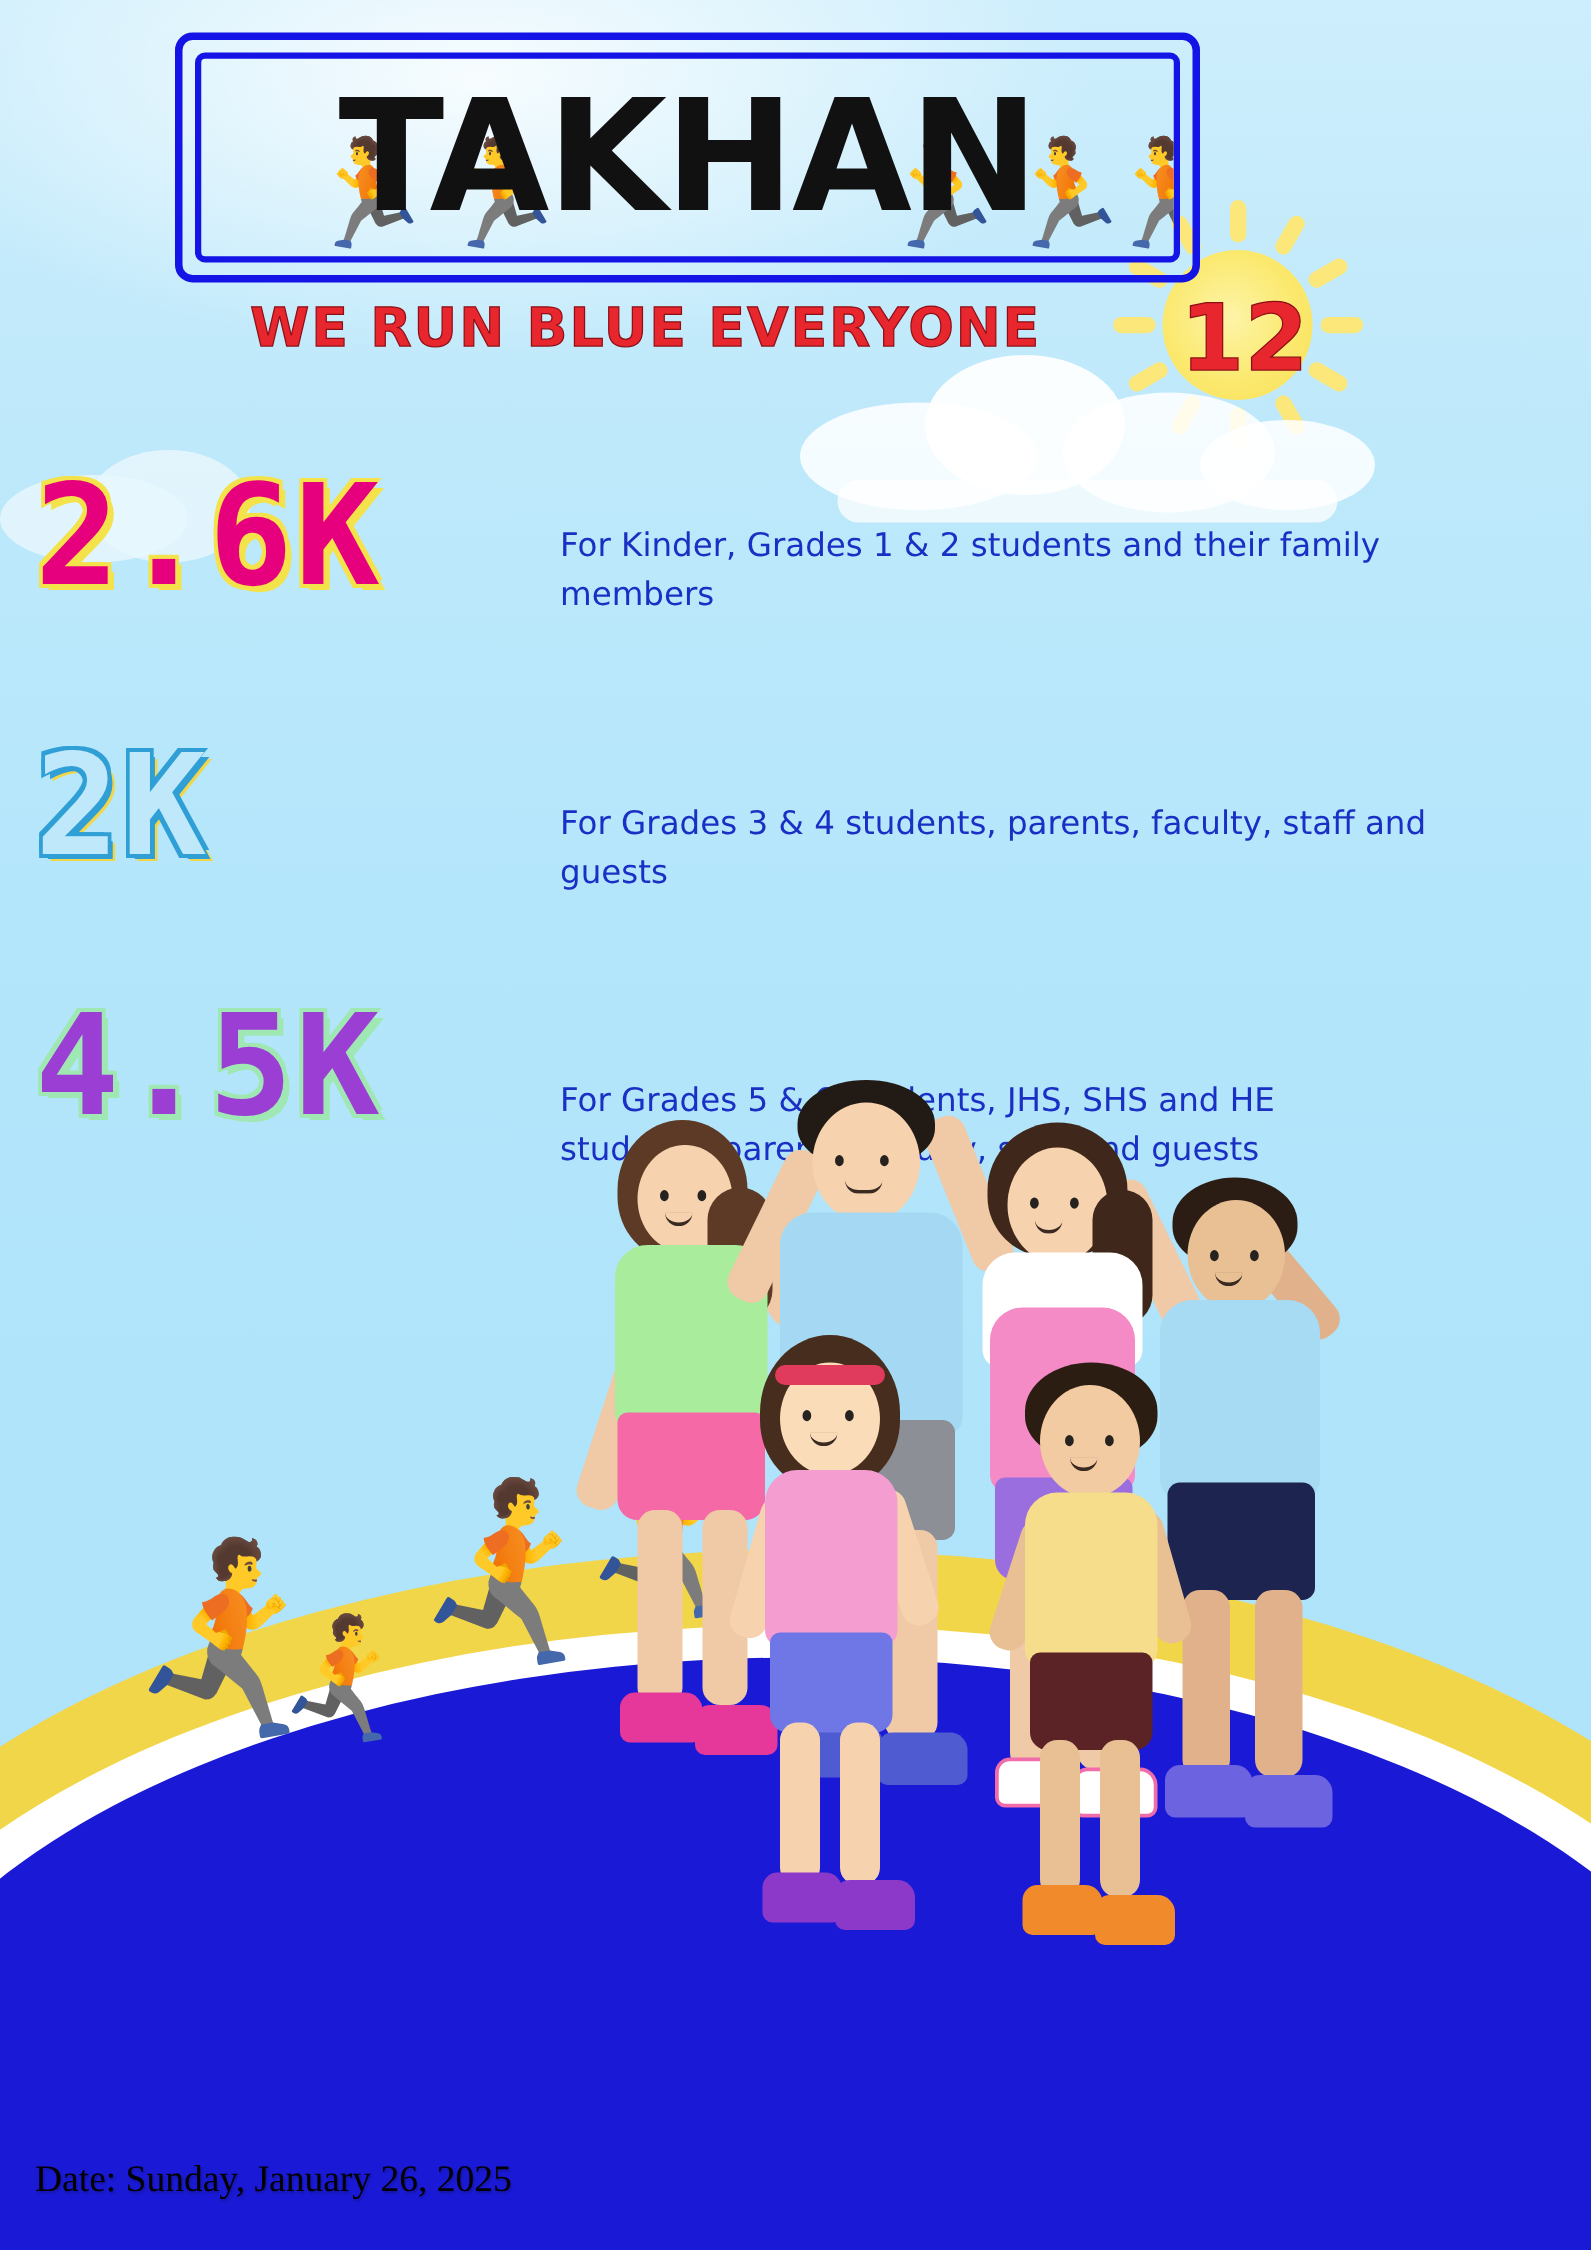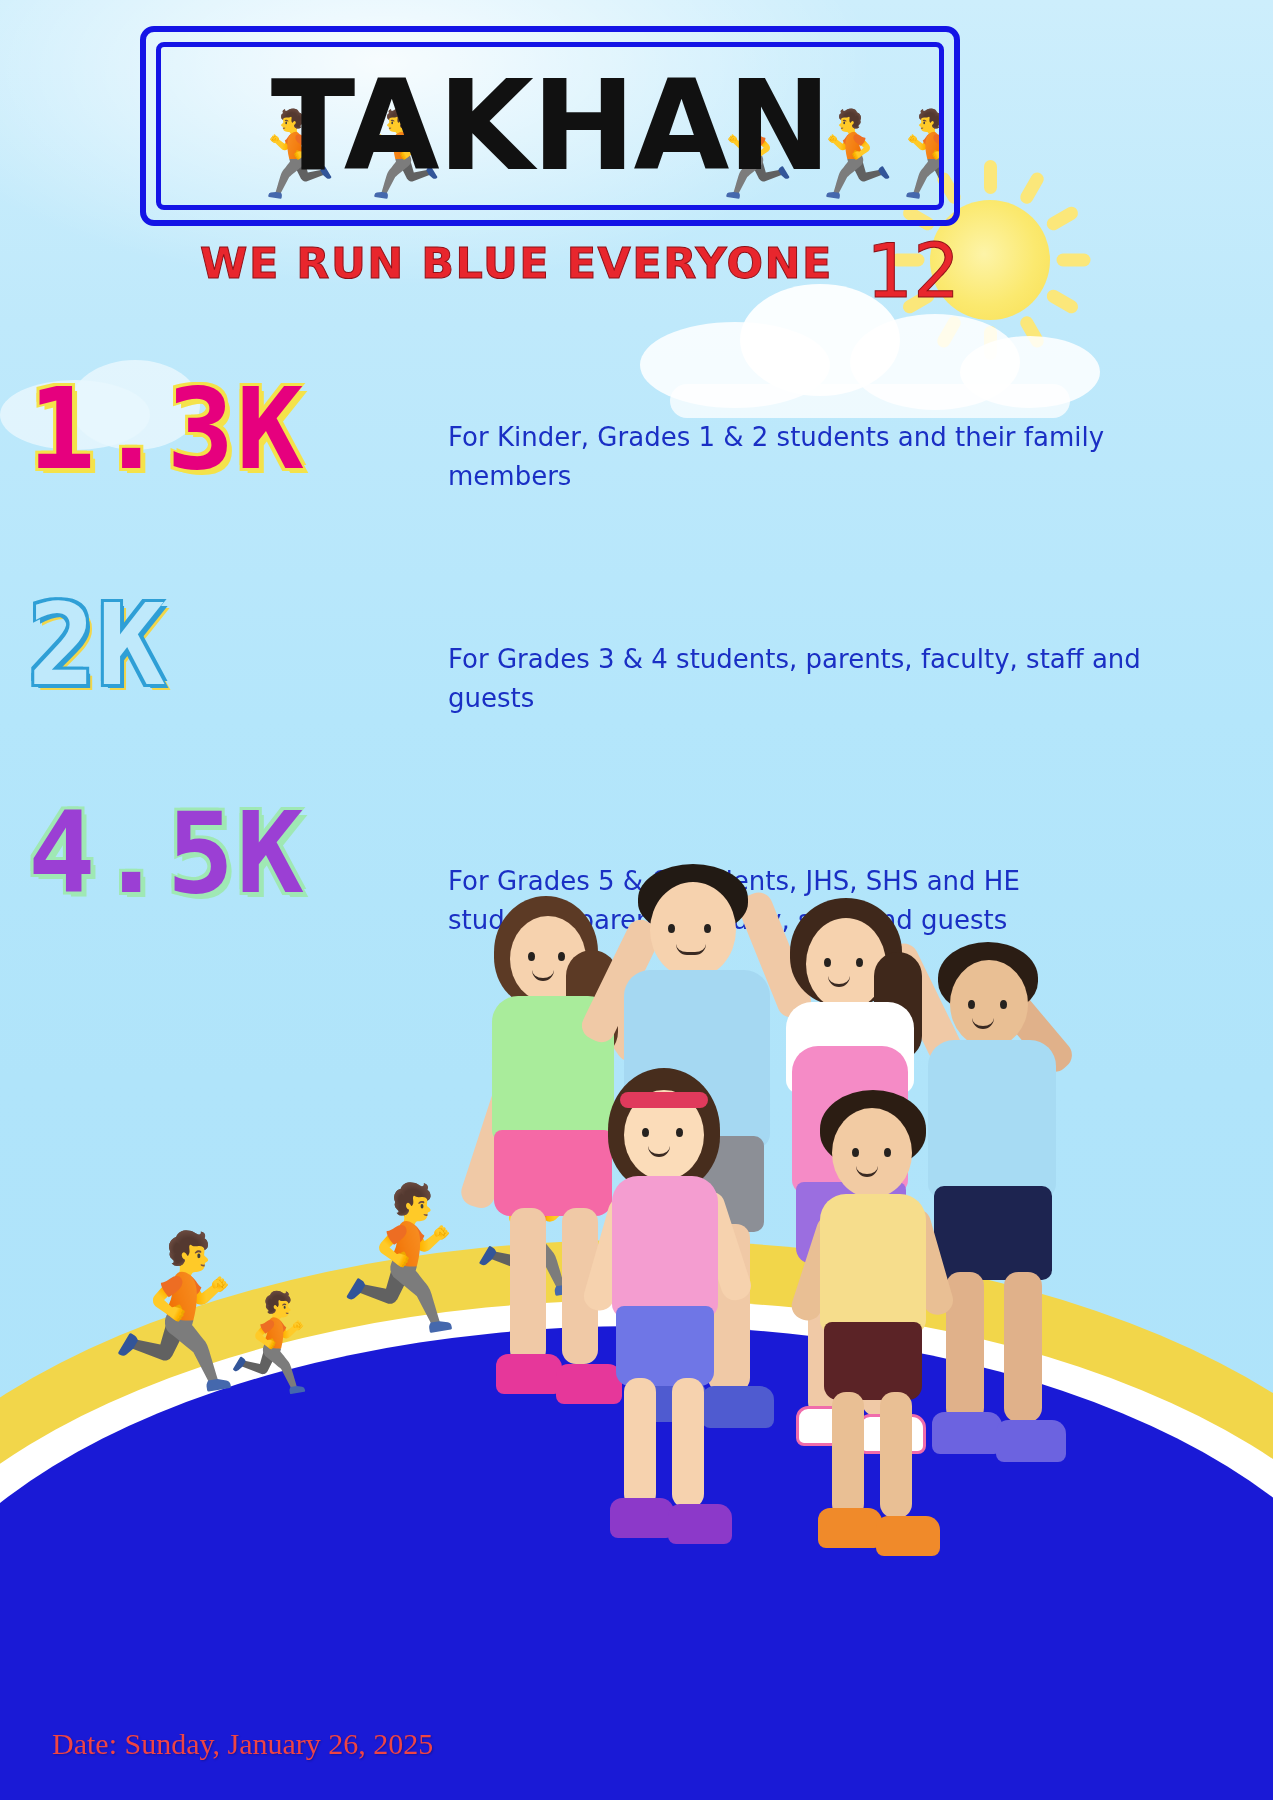--- a/index.html
+++ b/index.html
@@ -83,23 +83,23 @@
     position: absolute; left: 200px; top: 238px; width: 760px;
     font-family: "DejaVu Sans", sans-serif;
     font-weight: 900;
     font-size: 43px;
     letter-spacing: 1.5px;
     color: #e8262d;
     -webkit-text-stroke: 1px #8d0f16;
     text-align: left;
   }
   .edition {
-    position: absolute; left: 866px; top: 228px;
-    font-family: "DejaVu Sans", sans-serif;
-    font-weight: 400; font-size: 74px; color: #e8262d;
+    position: absolute; left: 944px; top: 228px;
+    font-family: "DejaVu Sans", sans-serif;
+    font-weight: 700; font-size: 74px; color: #e8262d;
     -webkit-text-stroke: 1px #8d0f16;
   }
 
   
   .dist-row { position: absolute; }
   .dist-label {
     font-family: "DejaVu Sans Mono", monospace;
     font-weight: 700;
     line-height: .95;
     letter-spacing: 2px;
@@ -161,23 +161,23 @@
   .head { position: absolute; border-radius: 50%; }
   .hair { position: absolute; border-radius: 50% 50% 45% 45%; }
   .body { position: absolute; border-radius: 26px 26px 14px 14px; }
   .limb { position: absolute; border-radius: 14px; }
   .shoe { position: absolute; border-radius: 12px 14px 8px 8px; }
   .face-dot { position: absolute; width: 7px; height: 9px; background: #26221f; border-radius: 50%; }
   .smile { position: absolute; width: 22px; height: 11px; border-bottom: 3px solid #3a2a22; border-radius: 0 0 20px 20px; }
 
   
   .footer {
-    position: absolute; left: 52px; bottom: 34px; width: 1100px;
+    position: absolute; left: 28px; bottom: 34px; width: 1100px;
     font-family: "Liberation Serif", serif;
-    color: #ef4444;
+    color: #000000;
     font-size: 30px;
     line-height: 1.48;
     text-shadow: 1px 1px 2px rgba(0,0,0,0.25);
   }
   .footer div { white-space: nowrap; }
 </style>
 </head>
 <body>
 
 <div class="sky-glow"></div>
@@ -222,21 +222,21 @@
       <span class="tak">TAK</span>
         <span class="han">HAN</span>
     </div>
   </div>
 </div>
 
 <div class="tagline">WE RUN BLUE EVERYONE</div>
 <div class="edition">12</div>
 
 <div class="dist-row dist-1">
-  <div class="dist-label">1.3K</div>
+  <div class="dist-label">2.6K</div>
 </div>
 <div class="dist-desc desc-1">For Kinder, Grades 1 &amp; 2 students and their family members</div>
 
 <div class="dist-row dist-2">
   <div class="dist-label">2K</div>
 </div>
 <div class="dist-desc desc-2">For Grades 3 &amp; 4 students, parents, faculty, staff and guests</div>
 
 <div class="dist-row dist-3">
   <div class="dist-label">4.5K</div>

